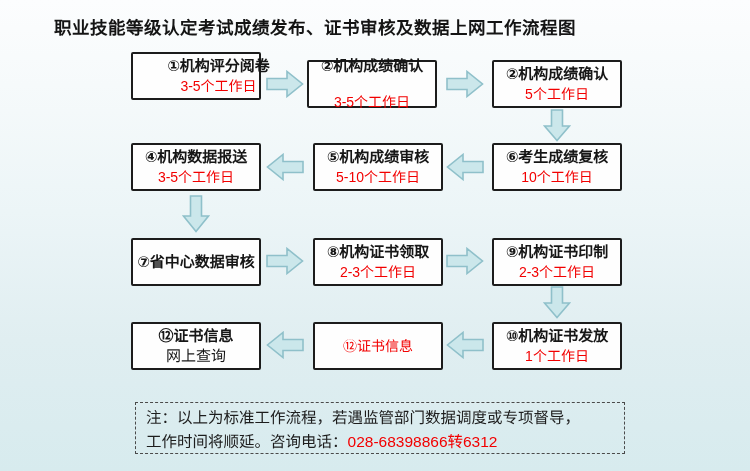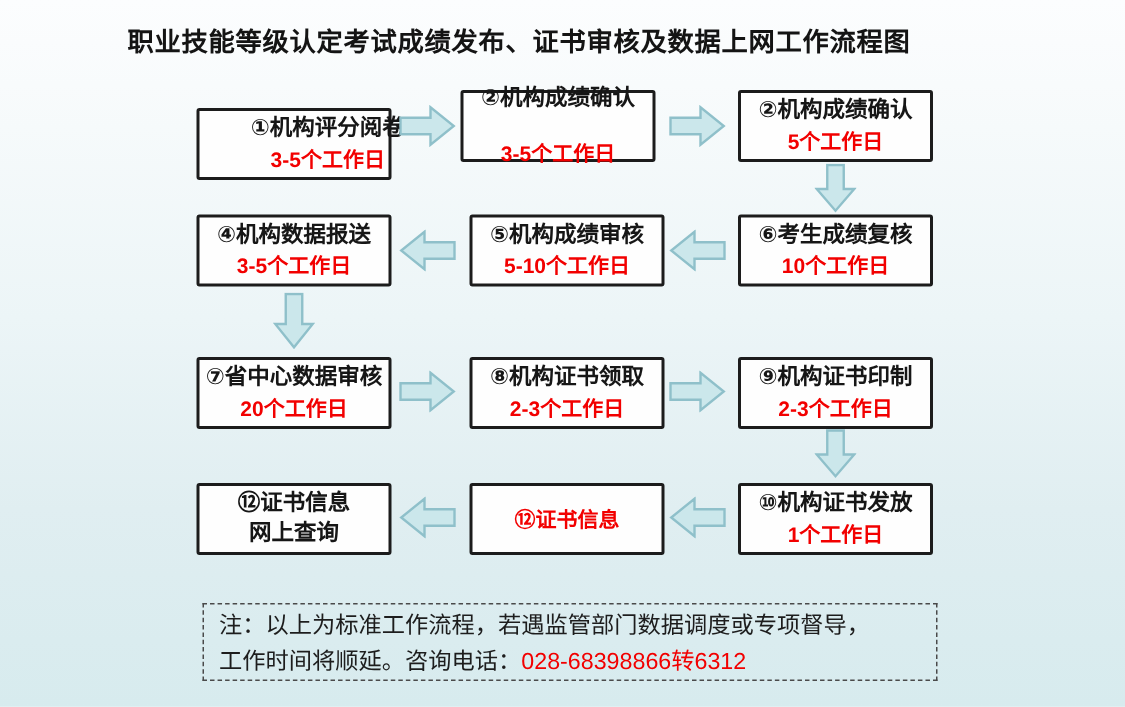--- a/index.html
+++ b/index.html
@@ -11,51 +11,50 @@
     position:relative;
     width:750px;height:471px;
     overflow:hidden;
     background:linear-gradient(180deg,#fcfdfe 0%,#f6fafb 18%,#ecf5f7 45%,#e0eef1 72%,#d7ebee 100%);
   }
   .page-title{
     position:absolute;left:0;top:14px;width:630px;
     text-align:center;
     font-size:17.5px;font-weight:700;color:#141414;
     letter-spacing:.5px;
-    padding-left:31px;
   }
   .step-box{
     position:absolute;width:130px;height:48px;
     box-sizing:border-box;
     background:#fefefe;
     border:2.5px solid #1c1c1c;
     border-radius:2px;
     display:flex;flex-direction:column;
     align-items:center;justify-content:center;
     line-height:20px;
   }
   .step-title{
     font-size:15px;font-weight:700;color:#161616;white-space:nowrap;
   }
   .step-duration{
-    font-size:14px;font-weight:700;color:#f20000;white-space:nowrap;
+    font-size:14px;font-weight:400;color:#f20000;white-space:nowrap;
   }
   .step-duration.black{color:#161616;font-size:15px;}
   .arrow{position:absolute;display:block;}
   .note-box{
     position:absolute;left:135px;top:402px;width:490px;height:52px;
     box-sizing:border-box;
     border:1.6px dashed #4a4a4a;
     padding:3px 10px 0 10px;
     font-size:15.5px;line-height:24px;color:#1d1d1d;
   }
   .note-line{display:block;white-space:nowrap;}
   .phone{color:#f20000;}
   
-  .b1{left:131px;top:72px;padding-left:45px;}  .b2{left:307px;top:60px;gap:16px;}  .b3{left:492px;top:60px;}
+  .b1{left:131px;top:52px;padding-left:45px;}  .b2{left:307px;top:60px;gap:16px;}  .b3{left:492px;top:60px;}
   .b4{left:131px;top:143px;} .b5{left:313px;top:143px;} .b6{left:492px;top:143px;}
   .b7{left:131px;top:238px;align-items:center;} .b8{left:313px;top:238px;} .b9{left:492px;top:238px;}
   .b12{left:131px;top:322px;}.b11{left:313px;top:322px;}.b10{left:492px;top:322px;}
 </style>
 </head>
 <body>
 
 <div class="canvas">
 
   <div class="page-title">职业技能等级认定考试成绩发布、证书审核及数据上网工作流程图</div>
@@ -81,21 +80,20 @@
     <span class="step-title">⑤机构成绩审核</span>
     <span class="step-duration">5-10个工作日</span>
   </div>
   <div class="step-box b6">
     <span class="step-title">⑥考生成绩复核</span>
     <span class="step-duration">10个工作日</span>
   </div>
 
   <div class="step-box b7">
     <span class="step-title">⑦省中心数据审核</span>
-    <span class="step-duration">20个工作日</span>
   </div>
   <div class="step-box b8">
     <span class="step-title">⑧机构证书领取</span>
     <span class="step-duration">2-3个工作日</span>
   </div>
   <div class="step-box b9">
     <span class="step-title">⑨机构证书印制</span>
     <span class="step-duration">2-3个工作日</span>
   </div>
 

